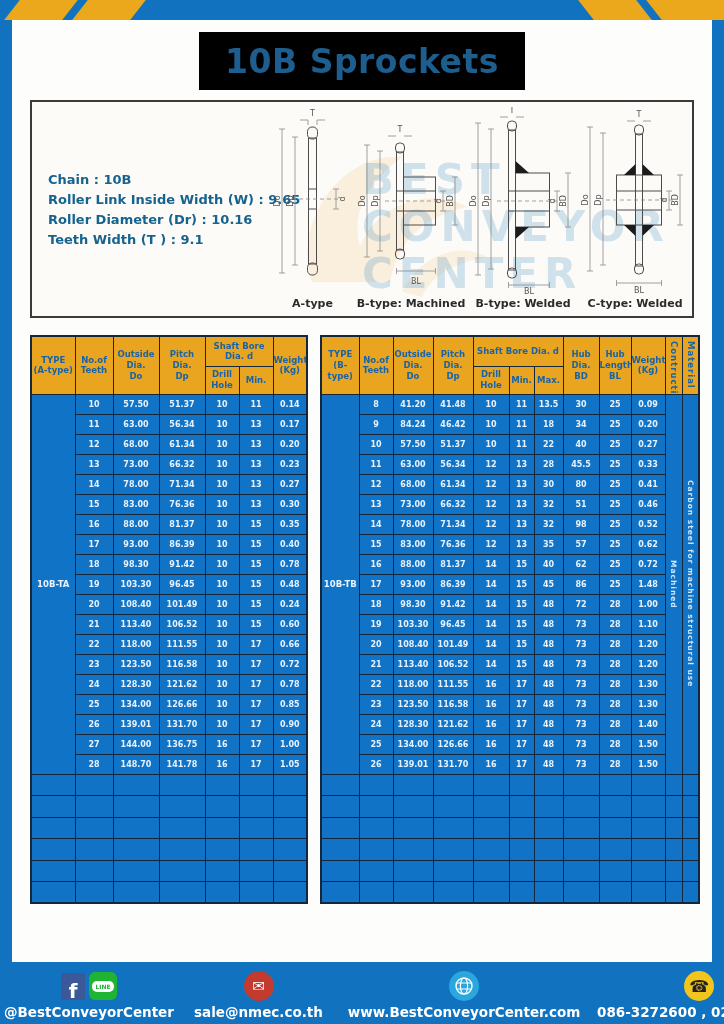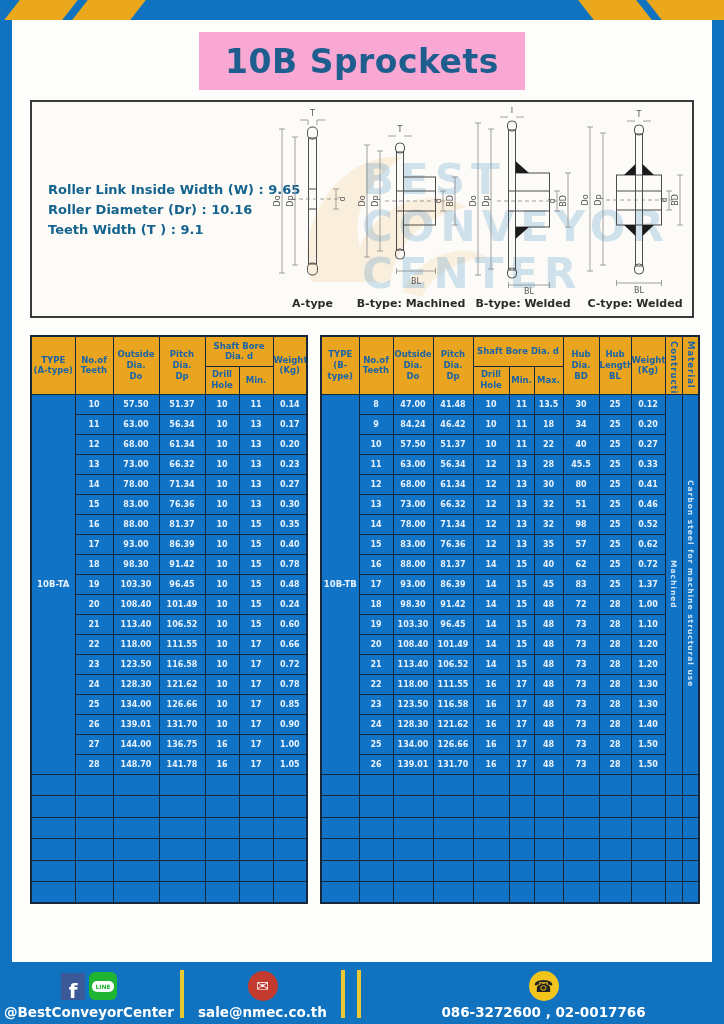--- a/index.html
+++ b/index.html
@@ -11,21 +11,21 @@
   .stripe { position:absolute; top:0; width:58px; height:20px; background:#EBA81C; }
   .stripe.l1 { left:12px;  transform:skewX(-38deg); }
   .stripe.l2 { left:80px;  transform:skewX(-38deg); }
   .stripe.r1 { right:80px; transform:skewX(38deg); }
   .stripe.r2 { right:12px; transform:skewX(38deg); }
   .stripe.r3 { right:-30px; transform:skewX(38deg); }
 
   
   .sheet { position:absolute; top:20px; left:12px; right:12px; bottom:62px; background:#FDFDFC; z-index:2; }
 
-  .title-banner { width:326px; height:58px; margin:12px auto 0; background:#f9a8d4;
+  .title-banner { width:326px; height:58px; margin:12px auto 0; background:#000000;
                   display:flex; align-items:center; justify-content:center; }
   .title-banner h1 { font-size:33px; font-weight:bold; color:#1D5E8E; letter-spacing:0.5px; }
 
   
   .specs-panel { position:relative; margin:10px 18px 0; height:218px; border:2px solid #3a3a3a;
                  background:#FCFBF8; display:flex; overflow:hidden; }
   .wm-logo { position:absolute; left:250px; top:30px; z-index:0; opacity:0.55; }
   .wm-text { position:absolute; left:330px; top:54px; z-index:0; color:rgba(52,130,190,0.22);
              font-size:42px; font-weight:bold; line-height:1.12; letter-spacing:6px; }
   .spec-lines { width:238px; display:flex; flex-direction:column; justify-content:center;
@@ -99,20 +99,21 @@
   <div class="specs-panel">
     <svg class="wm-logo" width="210" height="170" viewBox="0 0 210 170">
       <path d="M30,150 C10,90 60,20 120,25 C80,55 70,85 78,115 C95,70 150,55 185,75 C140,85 115,110 108,150 Z" fill="#F3CE92" opacity="0.5"></path>
       <path d="M120,160 C140,120 180,110 205,125 C175,130 150,142 140,165 Z" fill="#F3CE92" opacity="0.45"></path>
     </svg>
     <div class="wm-text" style="white-space:pre-line;">BEST
 CONVEYOR
 CENTER</div>
 
     <div class="spec-lines">
+      <div>Chain  :  10B</div>
       <div>Roller Link Inside Width (W) : 9.65</div>
       <div>Roller Diameter (Dr)  : 10.16</div>
       <div>Teeth Width (T )  :  9.1</div>
     </div>
 
     <div class="figures">
 
       <div class="figure">
         <svg width="85" height="188" viewBox="0 0 85 188">
           <text class="dimtxt" x="42.5" y="9" text-anchor="middle">T</text>
@@ -496,28 +497,28 @@
         <tr>
           <th>Drill Hole</th>
           <th>Min.</th>
           <th>Max.</th>
         </tr>
       </thead>
       <tbody>
           <tr>
             <td class="type-cell" rowspan="19">10B-TB</td>
             <td>8</td>
-            <td>47.00</td>
+            <td>41.20</td>
             <td>41.48</td>
             <td>10</td>
             <td>11</td>
             <td>13.5</td>
             <td>30</td>
             <td>25</td>
-            <td>0.12</td>
+            <td>0.09</td>
             <td class="vert-cell" rowspan="19">Machined</td>
             <td class="vert-cell" rowspan="19">Carbon steel  for machine structural use</td>
           </tr>
           <tr>
             <td>9</td>
             <td>84.24</td>
             <td>46.42</td>
             <td>10</td>
             <td>11</td>
             <td>18</td>
@@ -602,23 +603,23 @@
             <td>25</td>
             <td>0.72</td>
           </tr>
           <tr>
             <td>17</td>
             <td>93.00</td>
             <td>86.39</td>
             <td>14</td>
             <td>15</td>
             <td>45</td>
-            <td>83</td>
-            <td>25</td>
-            <td>1.37</td>
+            <td>86</td>
+            <td>25</td>
+            <td>1.48</td>
           </tr>
           <tr>
             <td>18</td>
             <td>98.30</td>
             <td>91.42</td>
             <td>14</td>
             <td>15</td>
             <td>48</td>
             <td>72</td>
             <td>28</td>
@@ -813,20 +814,32 @@
     <div class="txt">@BestConveyorCenter</div>
   </div>
   <div class="f-div"></div>
   <div class="f-item g2">
     <div class="icons-row">
         <div class="circle-icon mail-icon">✉</div>
       </div>
     <div class="txt">sale@nmec.co.th</div>
   </div>
   <div class="f-div"></div>
+  <div class="f-item g3">
+    <div class="icons-row">
+      <div class="circle-icon globe-icon">
+        <svg width="20" height="20" viewBox="0 0 20 20">
+          <circle cx="10" cy="10" r="8" fill="none" stroke="#fff" stroke-width="1.4"></circle>
+          <ellipse cx="10" cy="10" rx="3.6" ry="8" fill="none" stroke="#fff" stroke-width="1.2"></ellipse>
+          <path d="M2,7 L18,7 M2,13 L18,13" stroke="#fff" stroke-width="1.2" fill="none"></path>
+        </svg>
+      </div>
+    </div>
+    <div class="txt">www.BestConveyorCenter.com</div>
+  </div>
   <div class="f-div"></div>
   <div class="f-item g4">
     <div class="icons-row">
         <div class="circle-icon phone-icon">☎</div>
       </div>
     <div class="txt">086-3272600 , 02-0017766</div>
   </div>
 </div>
 
 </body></html>

